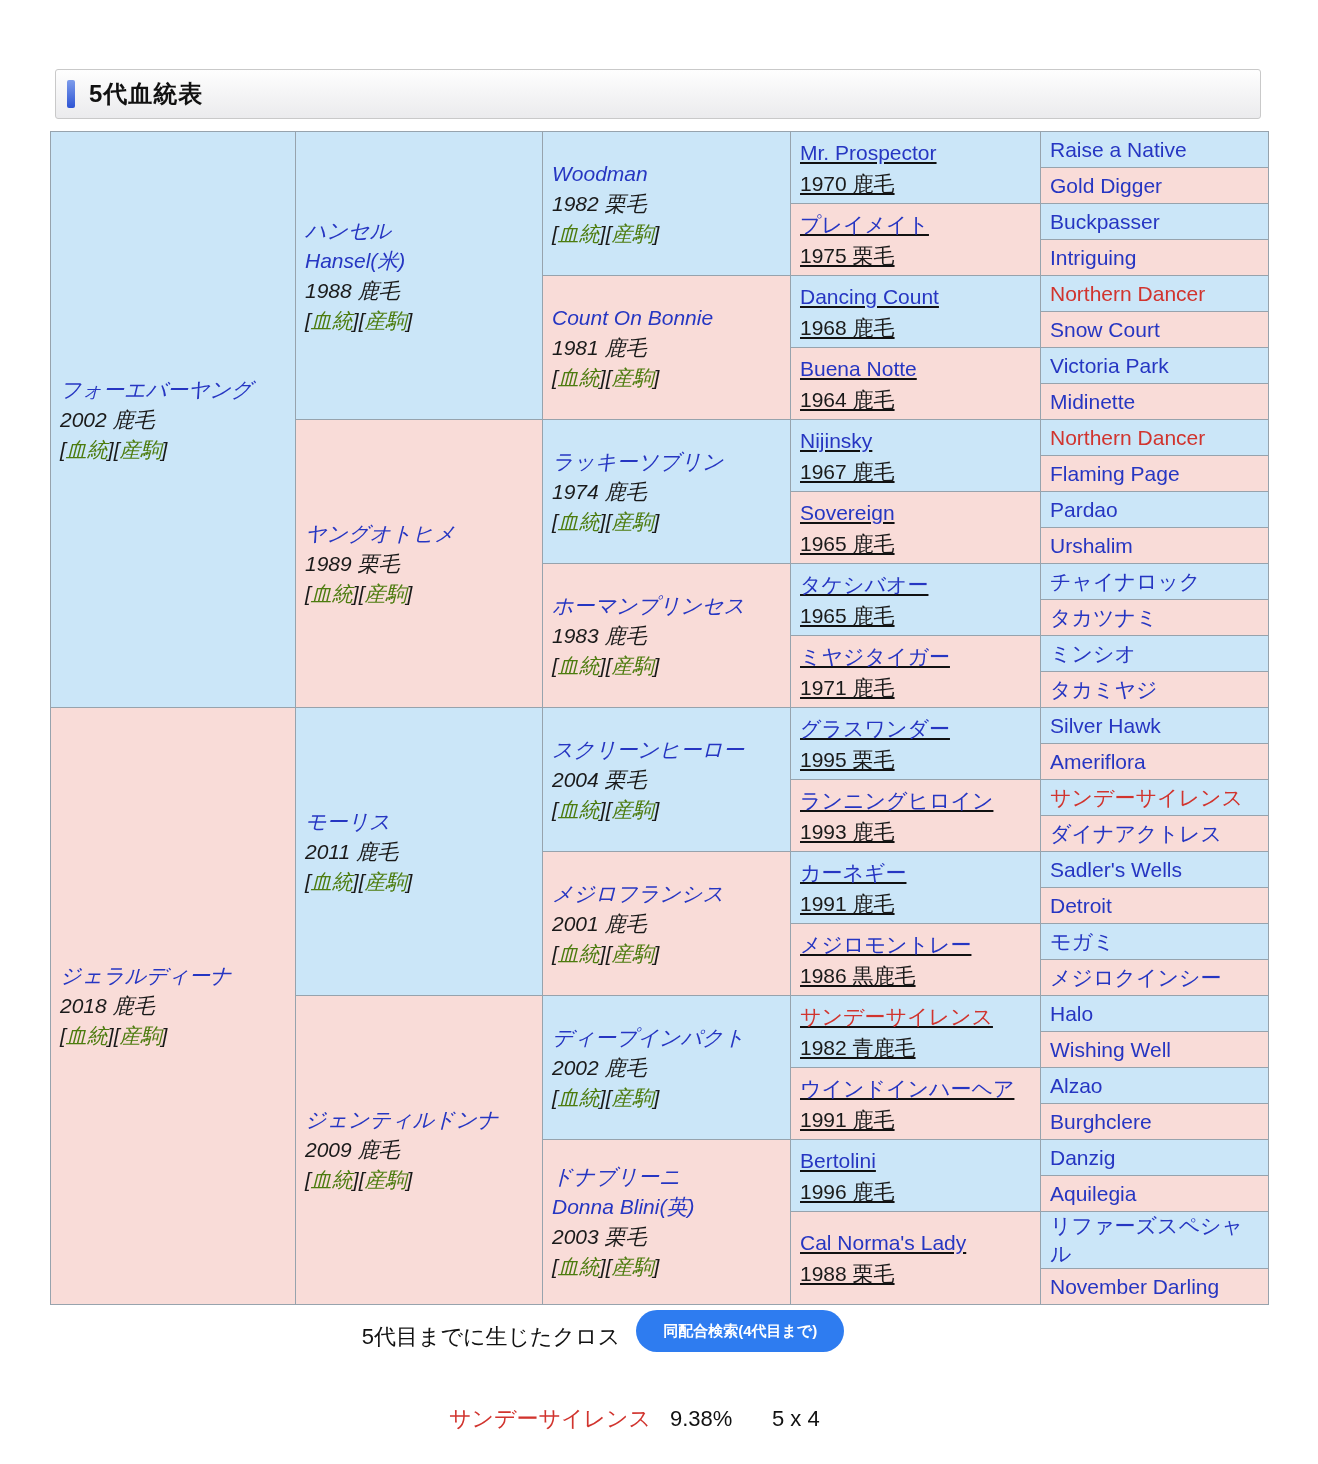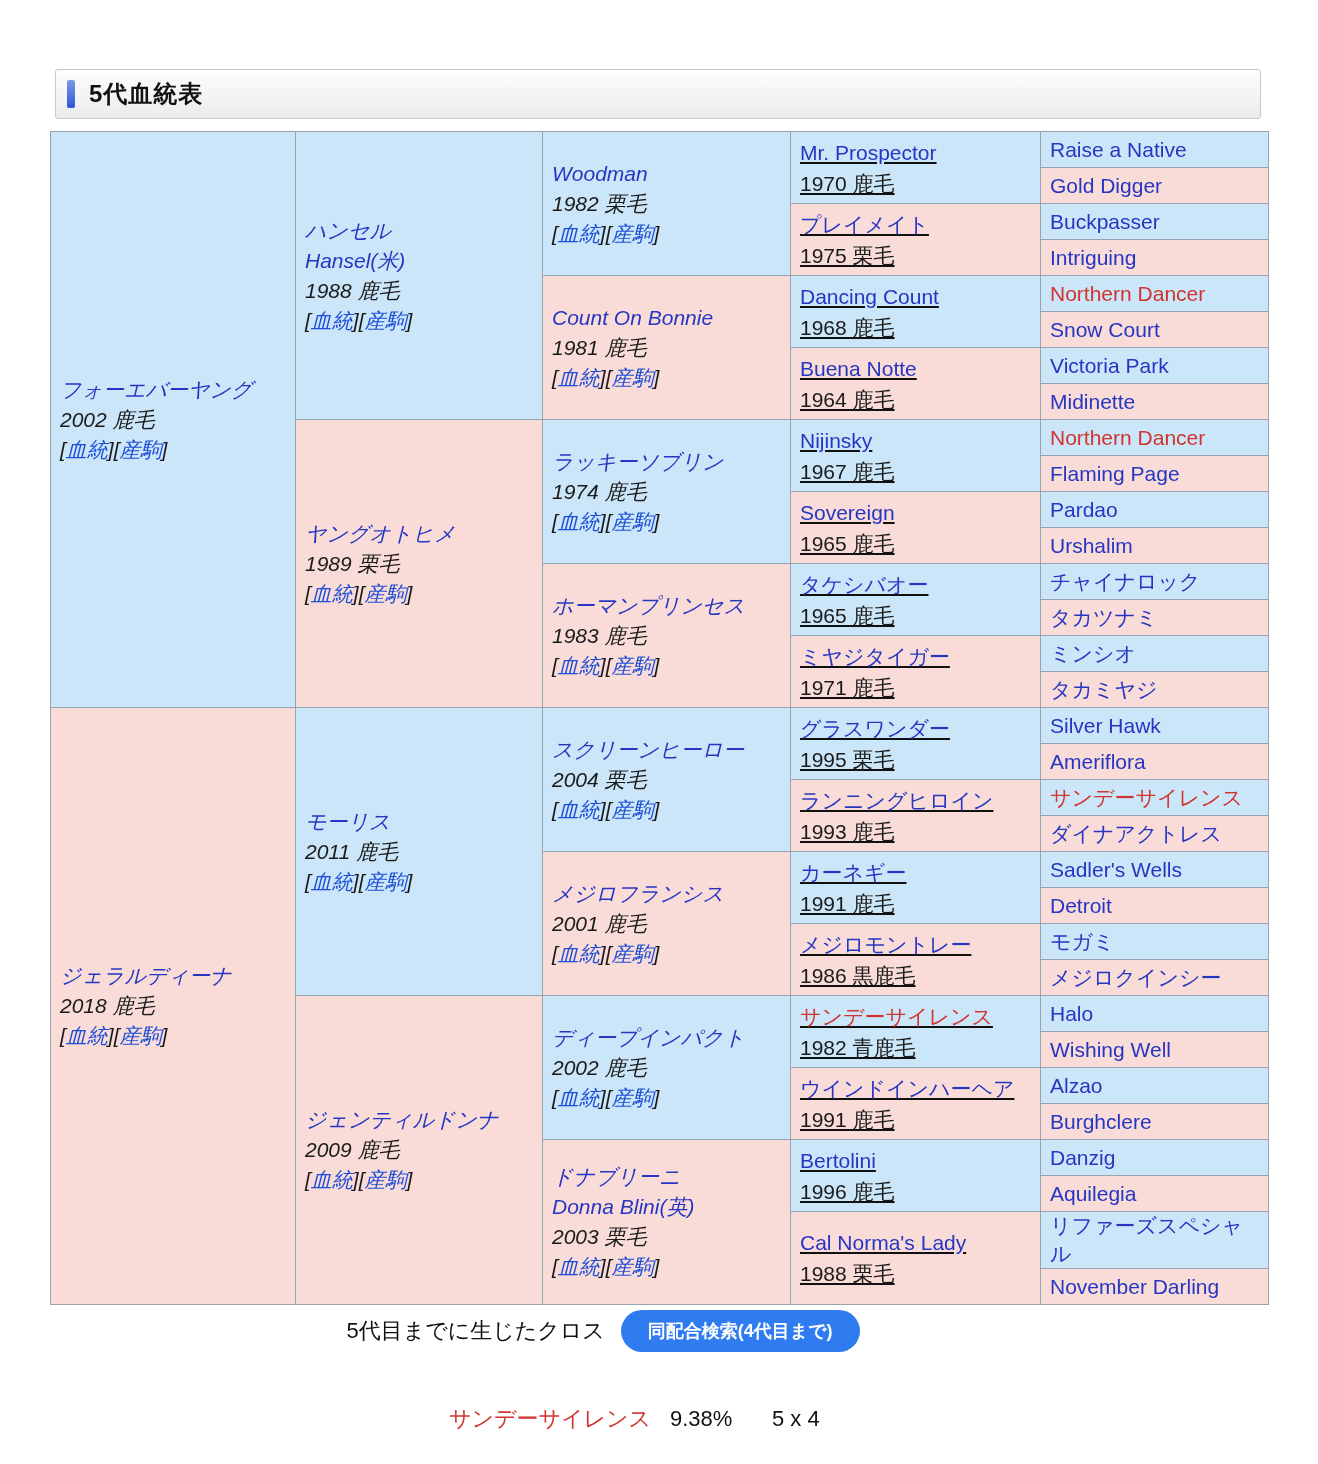--- a/index.html
+++ b/index.html
@@ -21,28 +21,28 @@
     font-size:21px;overflow:hidden;}
   table.ped tr{height:36px;}
   td.b{background:#cbe6f8;}
   td.p{background:#f9dcd8;}
   .cellpad{line-height:30px;font-style:italic;}
   td.g4{line-height:31px;text-decoration:underline;}
   a.hn{color:#2636c2;text-decoration:none;cursor:pointer;}
   a.hn.red{color:#d1342e;}
   .dt{color:#1a1a1a;}
   .lk{color:#1a1a1a;}
-  .lk a{color:#1d4ed8;text-decoration:none;cursor:pointer;}
+  .lk a{color:#4d7c0f;text-decoration:none;cursor:pointer;}
 
   
   .cross-head{position:absolute;left:0;top:1310px;width:1206px;display:flex;
-    justify-content:center;align-items:center;gap:16px;}
+    justify-content:center;align-items:flex-end;gap:16px;}
   .cross-label{font-size:22px;color:#111;}
   .search-btn{height:42px;padding:0 27px;border:none;border-radius:21px;background:#2e7cf0;
-    color:#fff;font-size:18px;font-weight:bold;cursor:pointer;
+    color:#fff;font-size:15px;font-weight:bold;cursor:pointer;
     font-family:"Liberation Sans","DejaVu Sans",sans-serif;}
   .crosses{position:absolute;left:321px;top:1381px;}
   .cross-row{display:grid;grid-template-columns:330px 86px auto;align-items:baseline;
     margin-bottom:22px;font-size:22px;line-height:28px;}
   .cname{text-align:right;color:#d1342e;}
   .cpct{padding-left:19px;color:#111;margin-top:24px;}
   .cpat{color:#111;margin-left:35px;}
 </style>
 </head>
 <body>

